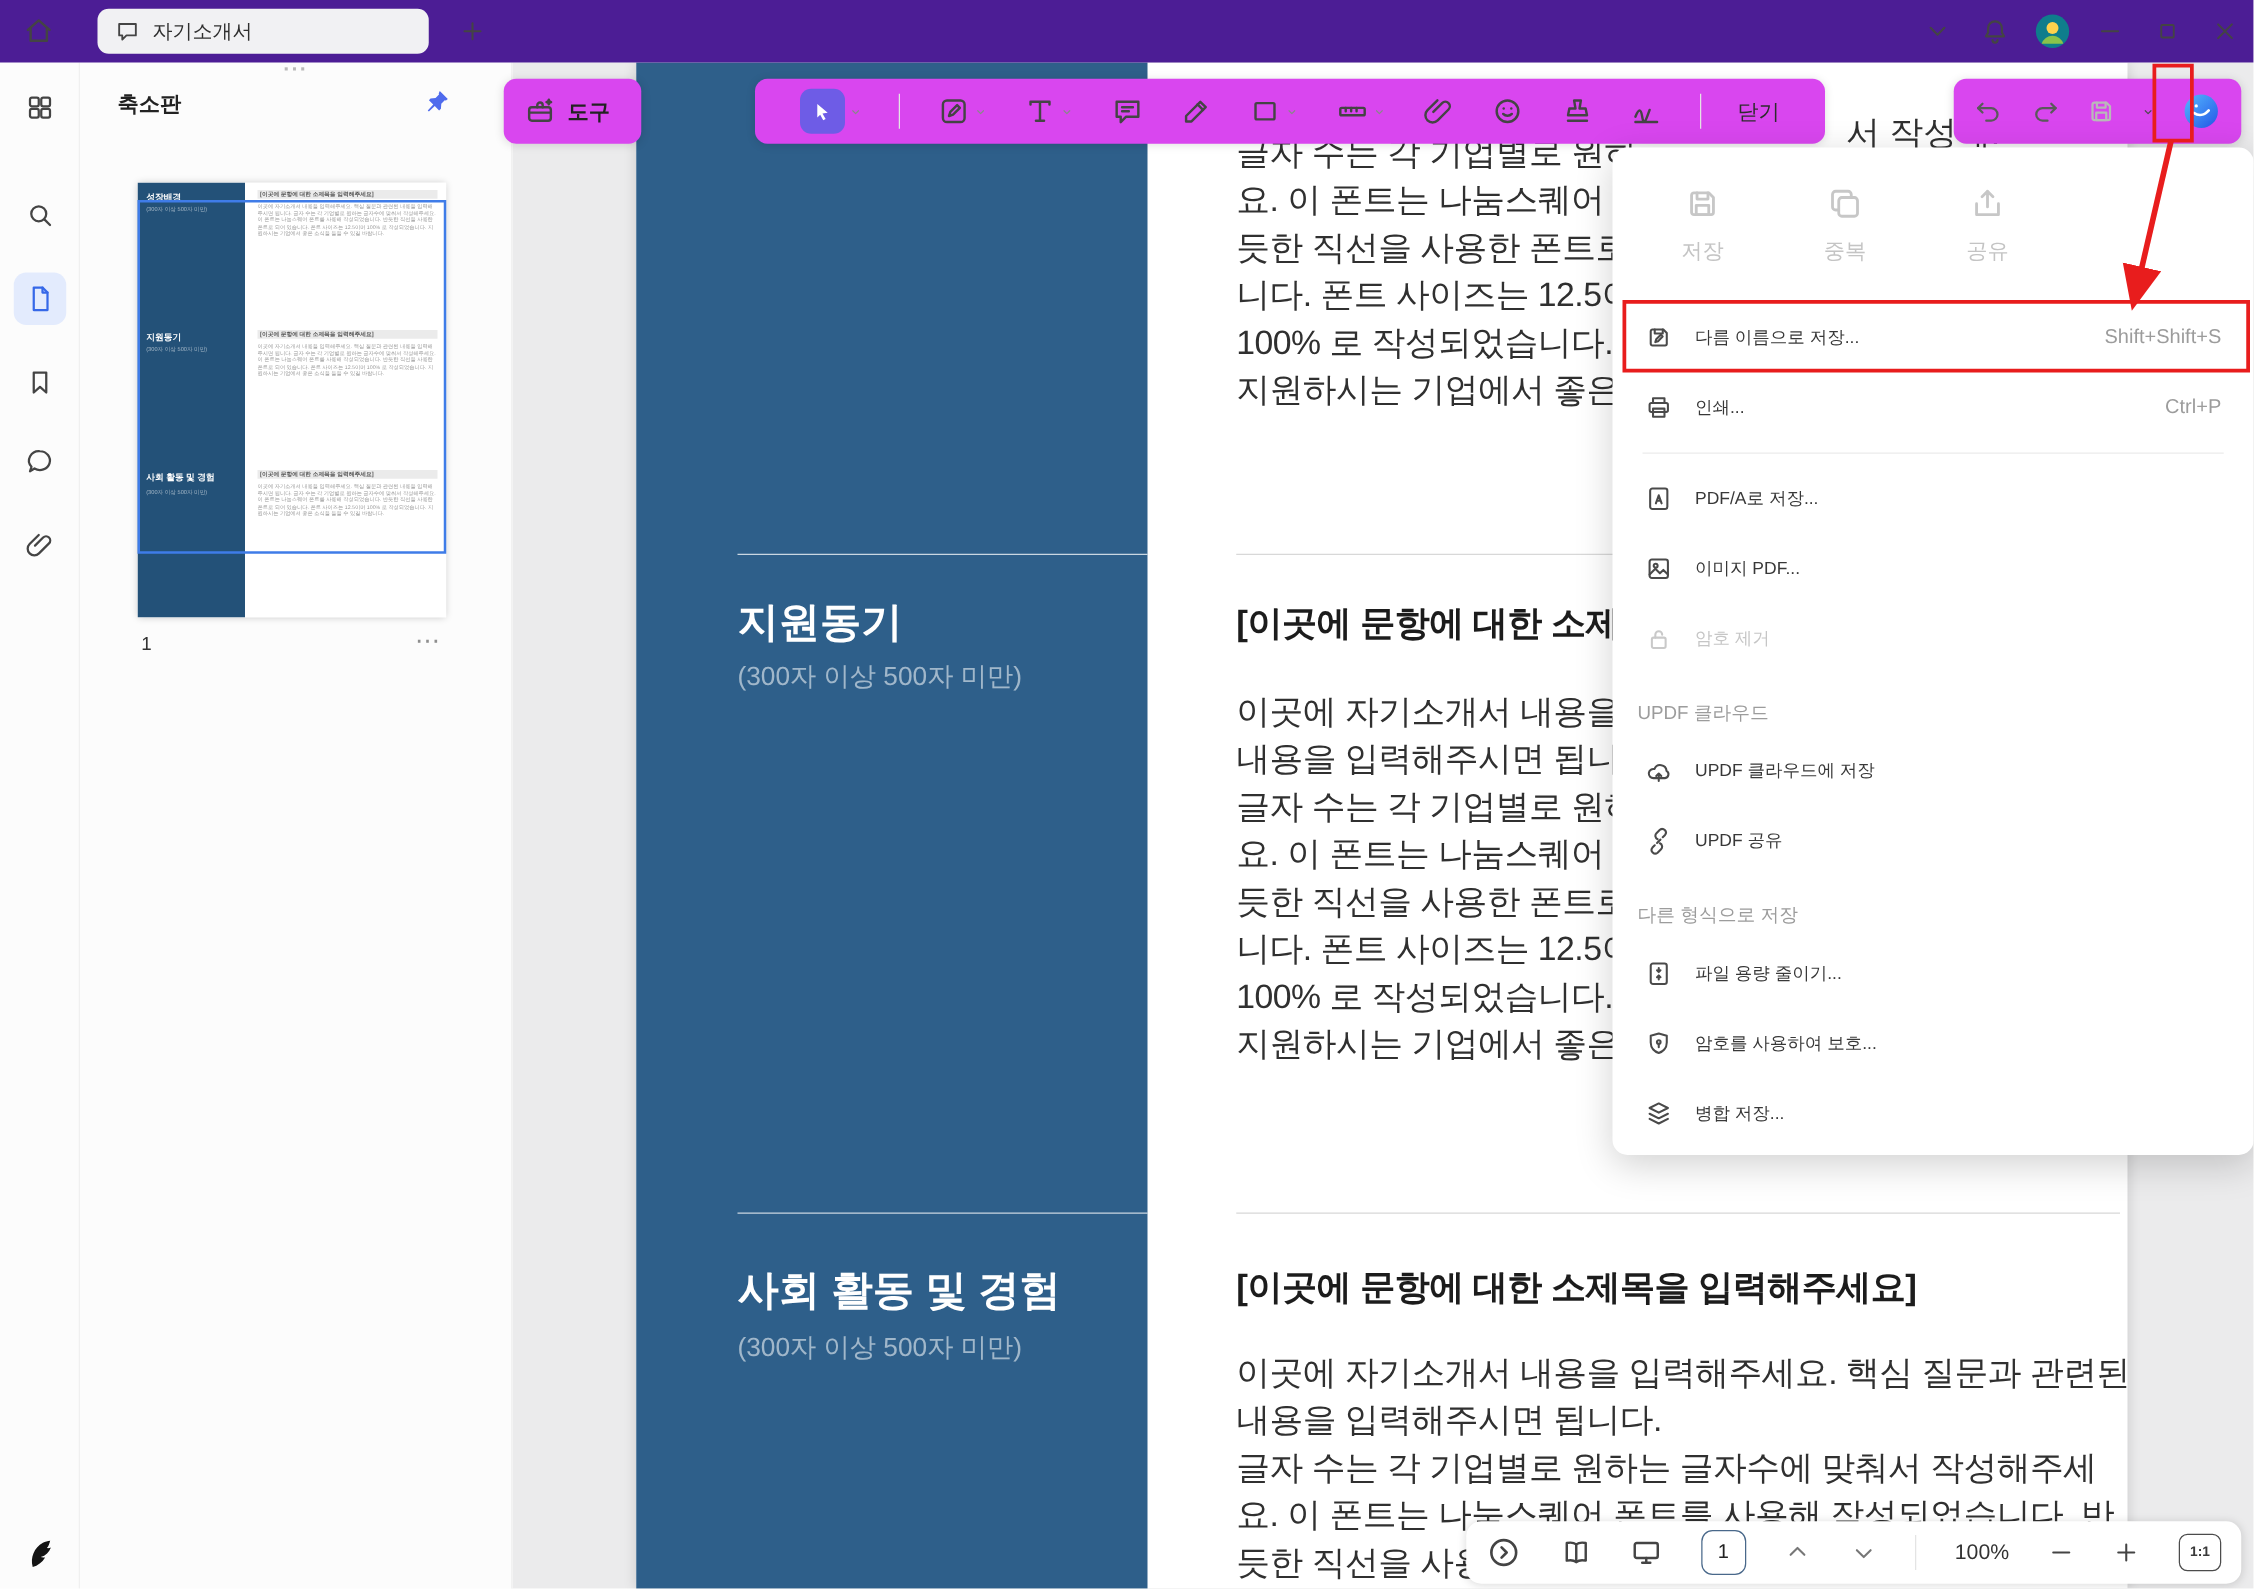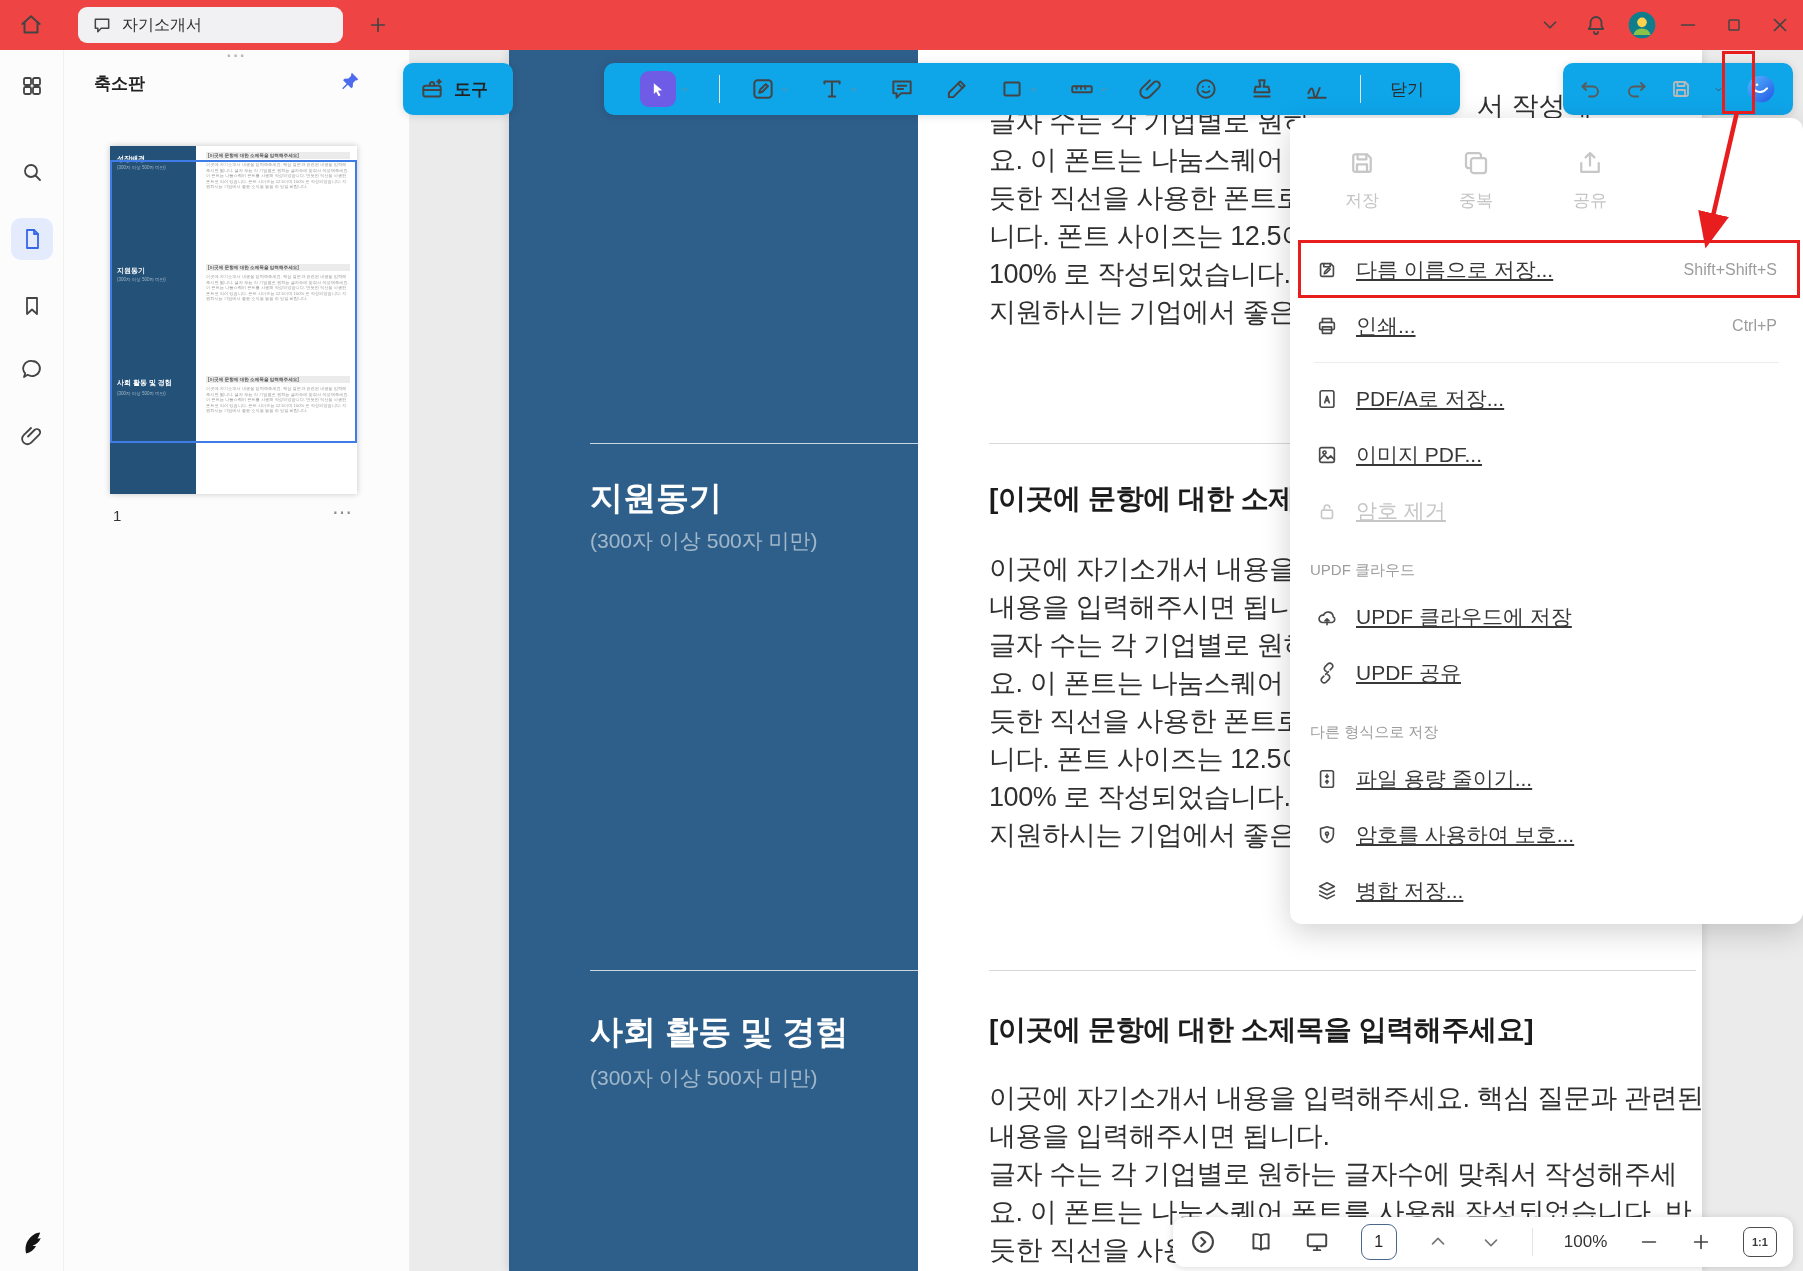--- a/index.html
+++ b/index.html
@@ -1,21 +1,21 @@
 <!DOCTYPE html>
 <html><head>
 <meta charset="utf-8">
 <style>
   * { margin:0; padding:0; box-sizing:border-box; }
   html,body { width:1803px; height:1271px; font-family:"Liberation Sans",sans-serif; background:#fff; }
   #app { position:relative; width:1803px; height:1271px; overflow:hidden; background:#fcfcfc; }
   svg.ic { fill:none; stroke:#444; stroke-width:1.8; stroke-linecap:round; stroke-linejoin:round; display:block; }
 
   
-  .titlebar { position:absolute; left:0; top:0; width:1803px; height:50px; background:#ef4444; z-index:6; }
+  .titlebar { position:absolute; left:0; top:0; width:1803px; height:50px; background:#4c1d95; z-index:6; }
   .home-btn { position:absolute; left:14px; top:9px; width:34px; height:32px; display:flex; align-items:center; justify-content:center; }
   .tab { position:absolute; left:78px; top:7px; width:265px; height:36px; background:#f1f1f3; border-radius:9px; display:flex; align-items:center; padding:0 14px; gap:10px; }
   .tab-title { font-size:16px; color:#2e2e2e; }
   .tb-plus { position:absolute; left:362px; top:9px; width:32px; height:32px; display:flex; align-items:center; justify-content:center; }
   .tb-right { position:absolute; right:0; top:0; height:50px; display:flex; align-items:center; }
   .tb-btn { width:46px; height:50px; display:flex; align-items:center; justify-content:center; }
 
   
   .rail { position:absolute; left:0; top:50px; width:64px; bottom:0; background:#fcfcfc; border-right:1px solid #f0f0f0; z-index:5; }
   .rail-btn { position:absolute; left:11px; width:42px; height:42px; display:flex; align-items:center; justify-content:center; border-radius:10px; }
@@ -44,40 +44,40 @@
   .bluecol { position:absolute; left:0; top:0; width:409px; height:100%; background:#2e5f8a; }
   .col-title { position:absolute; left:81px; color:#fff; font-size:33px; font-weight:bold; white-space:nowrap; }
   .col-sub { position:absolute; left:81px; color:rgba(255,255,255,.55); font-size:21px; white-space:nowrap; }
   .hr-blue { position:absolute; left:81px; width:328px; height:1px; background:rgba(255,255,255,.75); }
   .hr-gray { position:absolute; left:480px; width:707px; height:1px; background:#d8d8d8; }
   .doc-line { position:absolute; left:480px; font-size:27px; color:#303030; white-space:nowrap; letter-spacing:-0.4px; }
   .doc-heading { position:absolute; left:480px; font-size:28px; font-weight:bold; color:#1c1c1c; white-space:nowrap; letter-spacing:-0.4px; }
   .peek { position:absolute; left:968px; top:38px; font-size:27px; color:#303030; white-space:nowrap; }
 
   
-  .float { position:absolute; top:63px; height:52px; background:#0ea5e9; border-radius:10px; box-shadow:0 1px 8px rgba(0,0,0,.13); display:flex; align-items:center; z-index:5; }
+  .float { position:absolute; top:63px; height:52px; background:#d946ef; border-radius:10px; box-shadow:0 1px 8px rgba(0,0,0,.13); display:flex; align-items:center; z-index:5; }
   .tools-btn { left:403px; width:110px; padding:0 16px; gap:9px; }
   .tools-label { font-size:17px; color:#222; font-weight:bold; }
   .main-tb { left:604px; width:856px; padding:0 36px; justify-content:space-between; }
   .tool { display:flex; align-items:center; gap:3px; }
   .sel-box { width:36px; height:36px; background:#6e5ce6; border-radius:9px; display:flex; align-items:center; justify-content:center; }
   .tb-sep { width:1px; height:28px; background:#e4e4e4; }
   .close-label { font-size:17px; color:#2c2c2c; }
   .right-tb { left:1563px; width:230px; padding:0 16px; justify-content:space-between; }
   svg.chev { width:11px; height:11px; fill:none; stroke:#888; stroke-width:2; stroke-linecap:round; stroke-linejoin:round; }
 
   
   .menu { position:absolute; left:1290px; top:118px; width:513px; height:806px; background:#fff; border-radius:12px; box-shadow:0 8px 30px rgba(0,0,0,.18); z-index:7; padding-top:22px; overflow:hidden; }
   .menu-actions { display:flex; height:92px; padding-left:30px; gap:30px; }
   .menu-action { width:84px; display:flex; flex-direction:column; align-items:center; justify-content:flex-start; gap:11px; padding-top:8px; }
   .menu-action svg { width:30px; height:30px; stroke:#c7c7c7; }
   .menu-action span { font-size:17px; color:#c4c4c4; }
   .mi { display:flex; align-items:center; height:56px; padding:0 26px; }
   .mi svg { width:22px; height:22px; stroke:#4a4a4a; margin-right:18px; flex:none; }
-  .mi .lbl { font-size:21px; color:#383838;text-decoration:underline; }
+  .mi .lbl { font-size:14px; color:#383838; }
   .mi .sc { margin-left:auto; font-size:16px; color:#9c9c9c; }
   .mi.disabled svg { stroke:#c9c9c9; }
   .mi.disabled .lbl { color:#c6c6c6; }
   .menu-sep { height:1px; background:#ececec; margin:8px 24px; }
   .menu-header { height:50px; padding:22px 0 0 20px; font-size:15px; color:#9c9c9c; }
 
   
   .bottombar { position:absolute; left:1173px; top:1217px; width:620px; height:50px; background:#fff; border-radius:12px; box-shadow:0 1px 8px rgba(0,0,0,.15); display:flex; align-items:center; justify-content:space-between; padding:0 16px; z-index:5; }
   .bb-btn { display:flex; align-items:center; justify-content:center; }
   .page-input { width:36px; height:36px; border:1.5px solid #49688a; border-radius:9px; text-align:center; font-size:16px; color:#222; font-family:"Liberation Sans",sans-serif; outline:none; background:#fff; }

